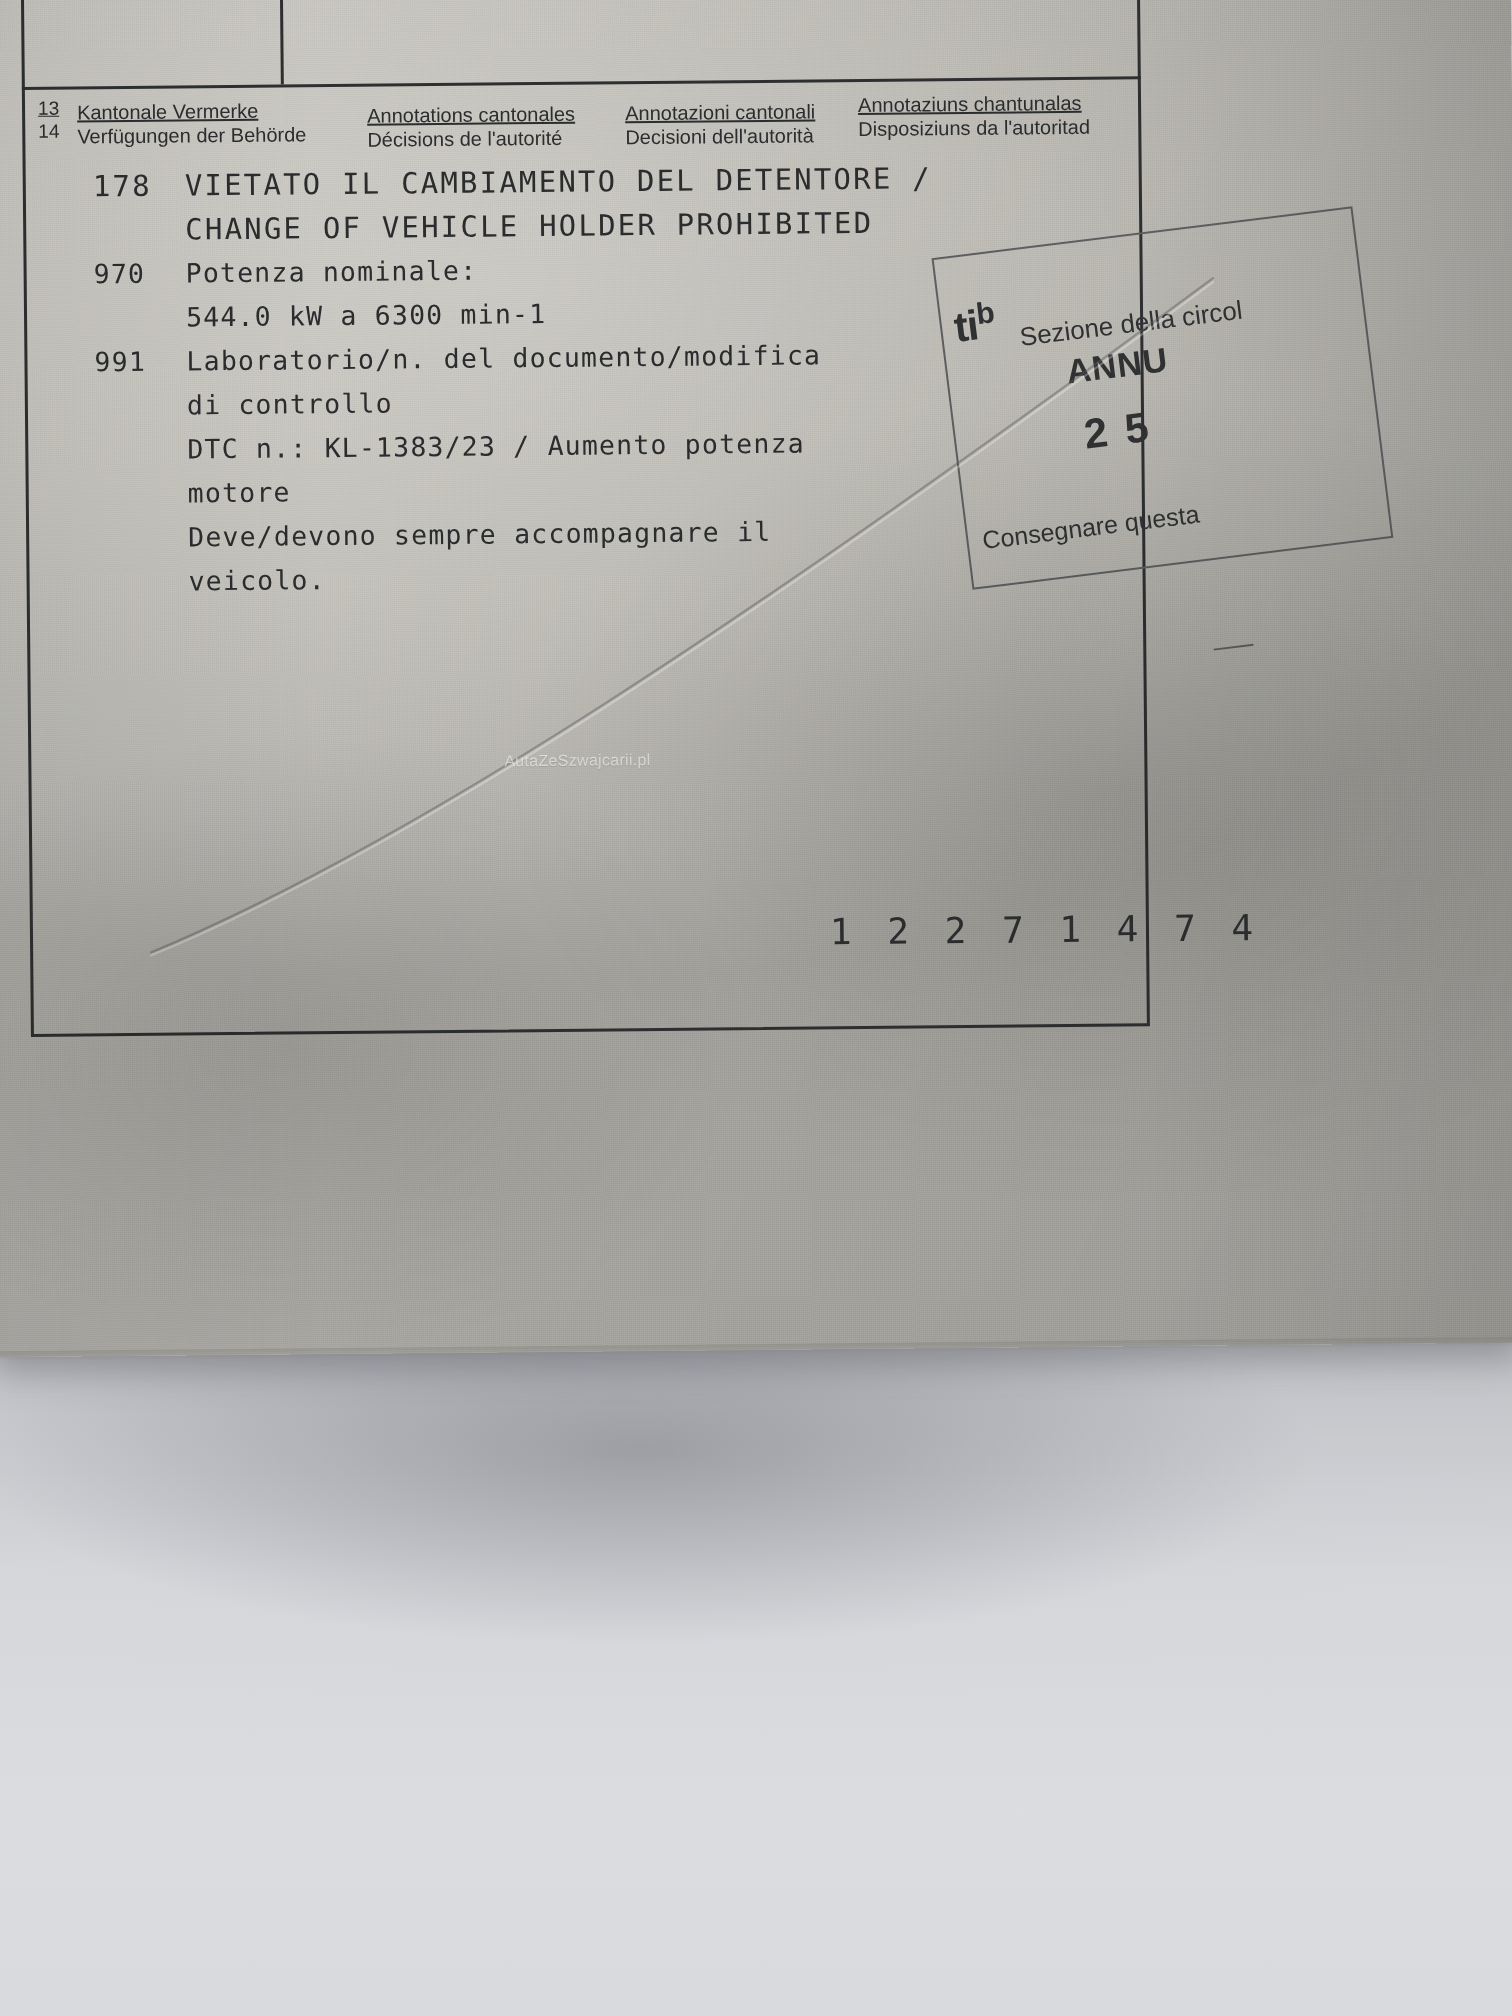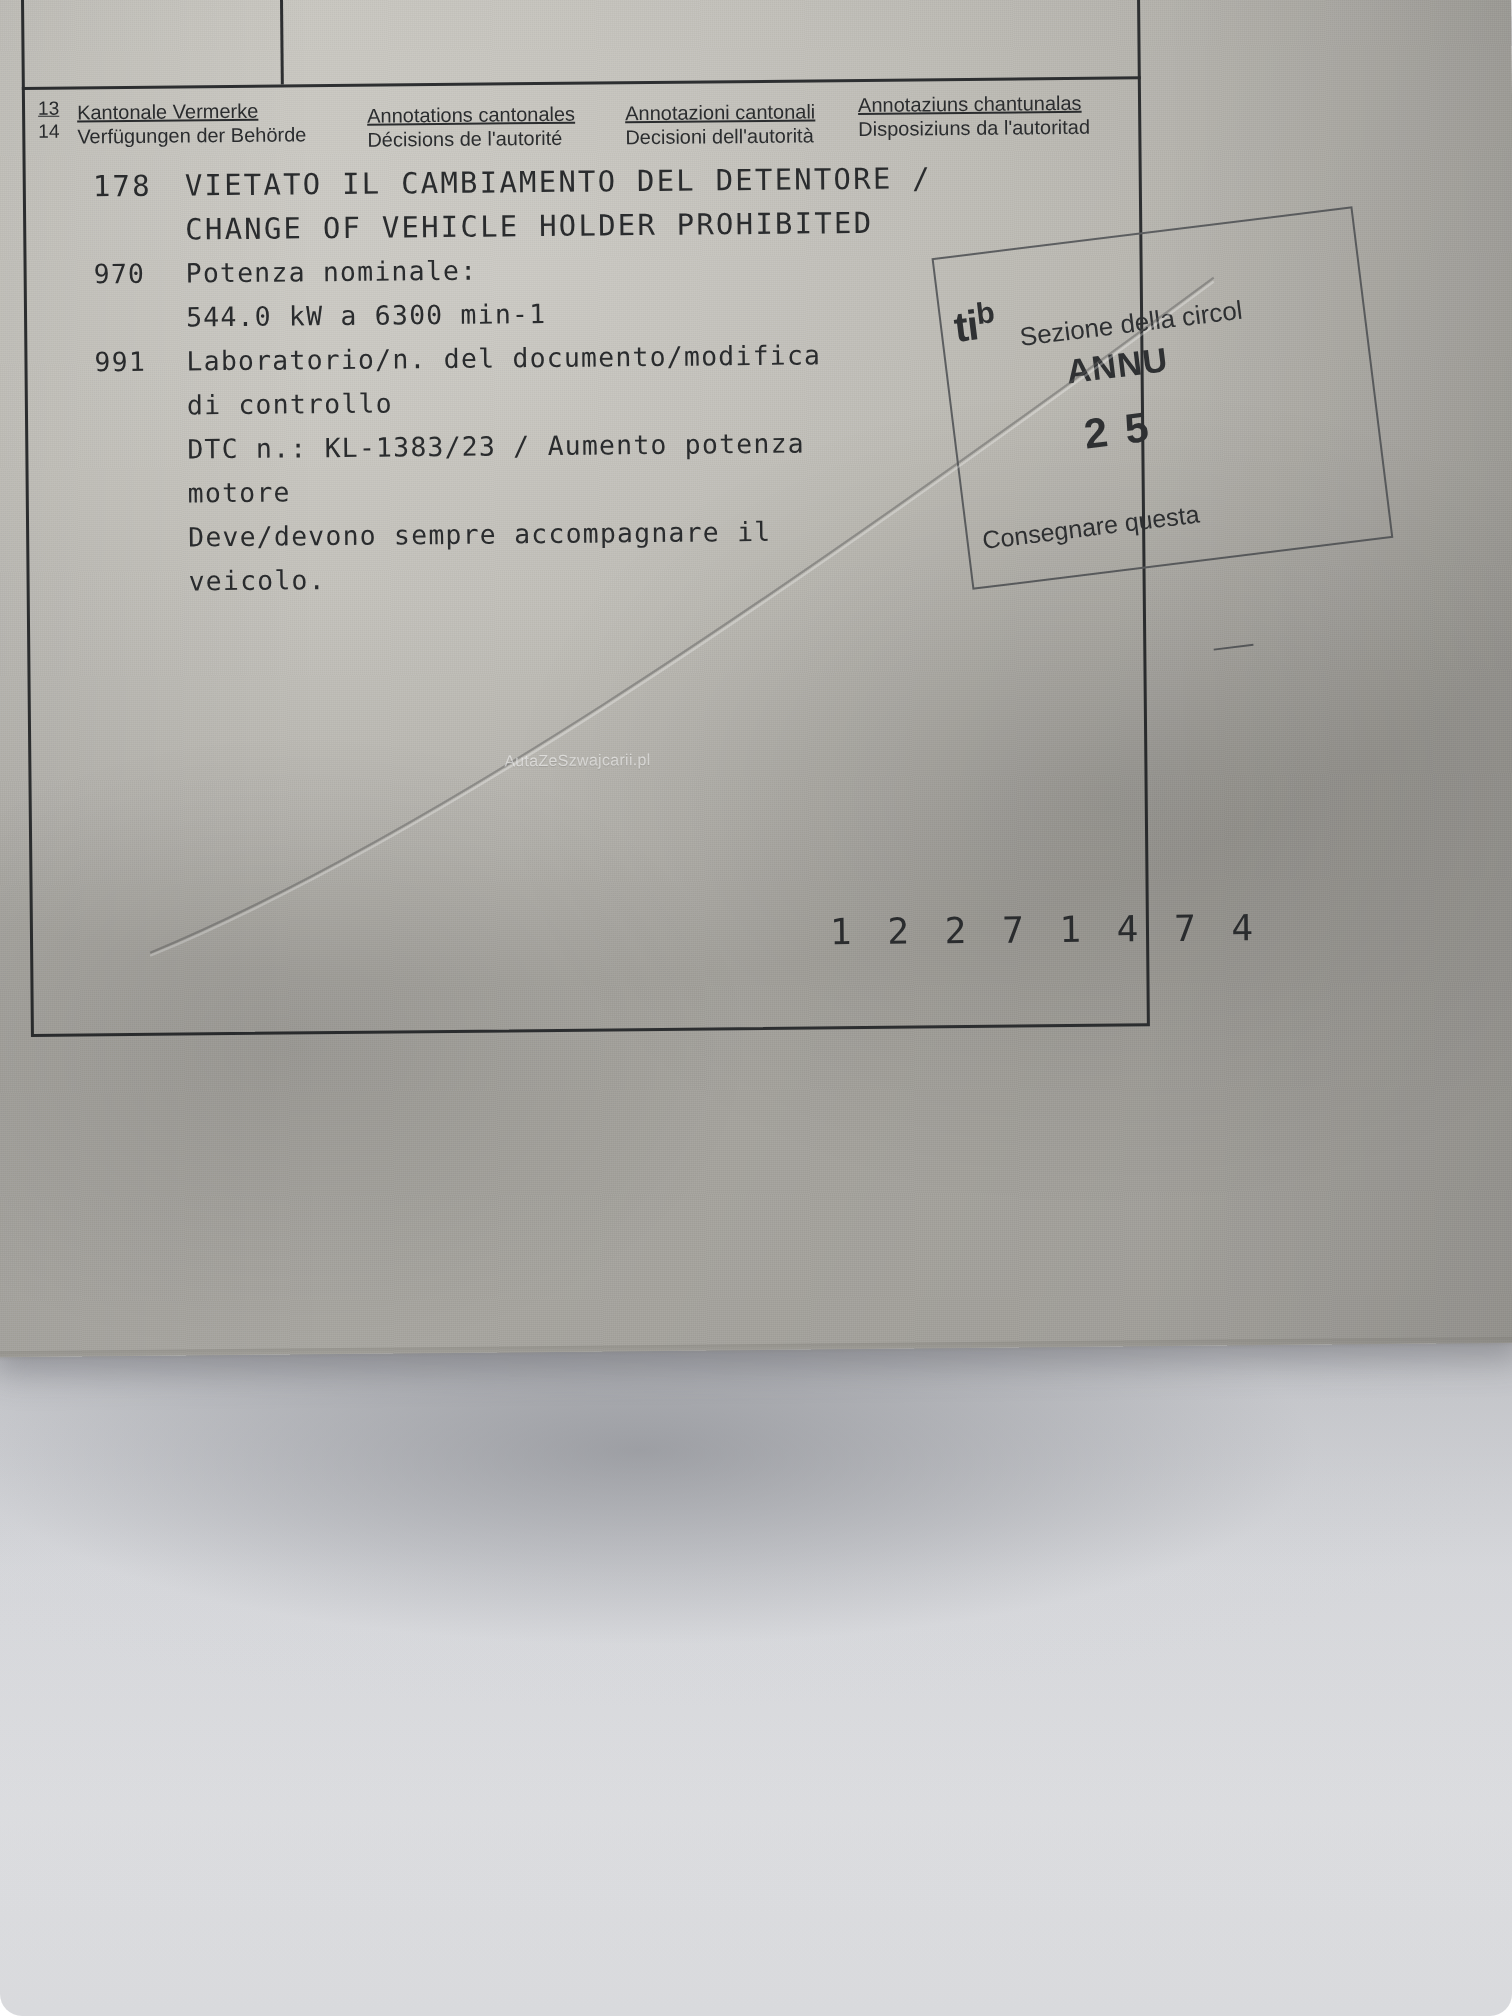--- a/index.html
+++ b/index.html
@@ -13,21 +13,20 @@
     overflow: hidden;
     font-family: "Liberation Sans", sans-serif;
   }
 
   
   #photo {
     position: absolute;
     inset: 0;
     background:
       linear-gradient(180deg, #efeff1 0%, #e9eaec 40%, #dfe0e3 70%, #d9dadd 100%);
-    border-radius: 22px;
   }
   #desk-shadow {
     position: absolute;
     left: 0;
     top: 1330px;
     width: 1512px;
     height: 690px;
     background:
       radial-gradient(ellipse 900px 260px at 640px 120px, rgba(120,122,128,0.55) 0%, rgba(140,142,148,0.30) 45%, rgba(200,202,208,0.05) 75%, rgba(255,255,255,0) 100%),
       linear-gradient(180deg, rgba(150,152,158,0.45) 0%, rgba(190,192,198,0.25) 35%, rgba(225,226,230,0.05) 70%, rgba(255,255,255,0) 100%);

